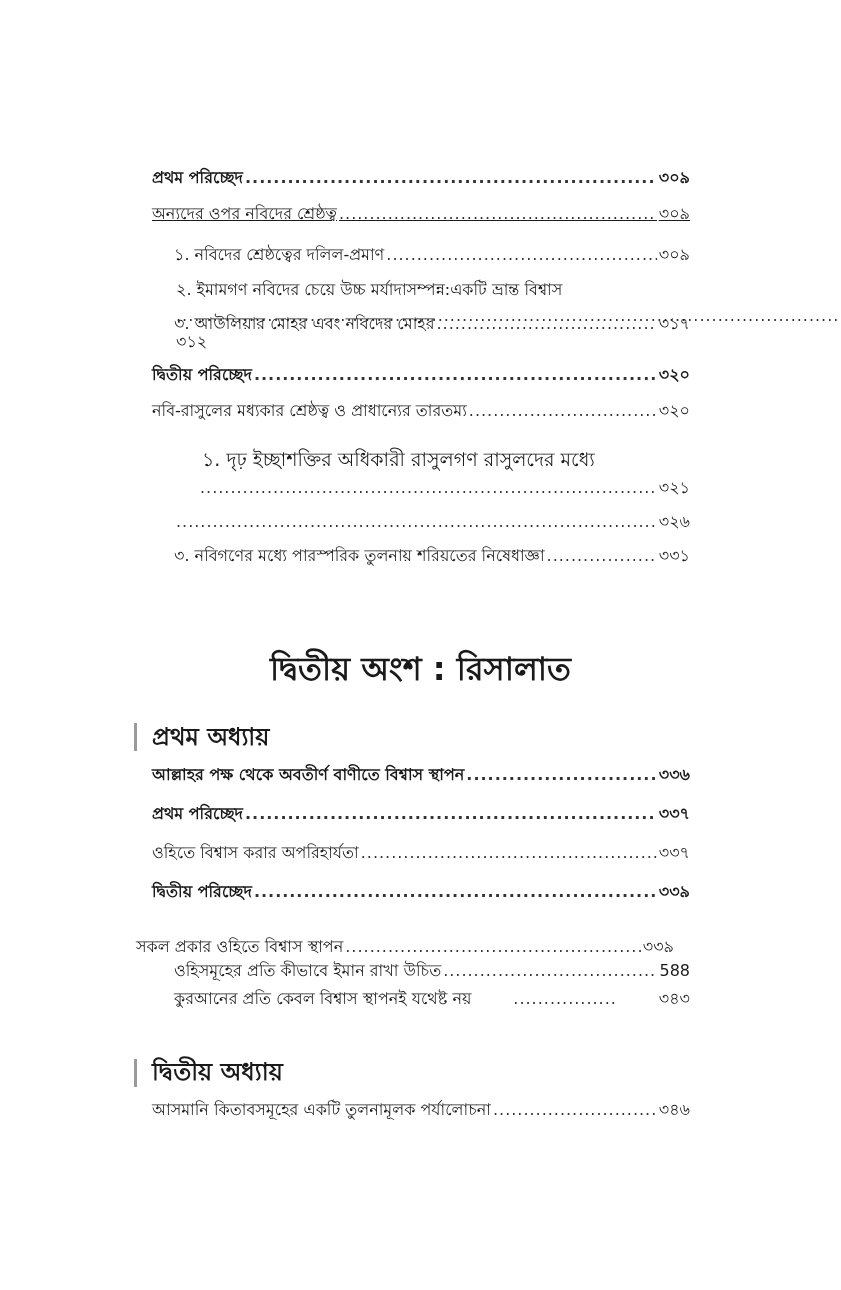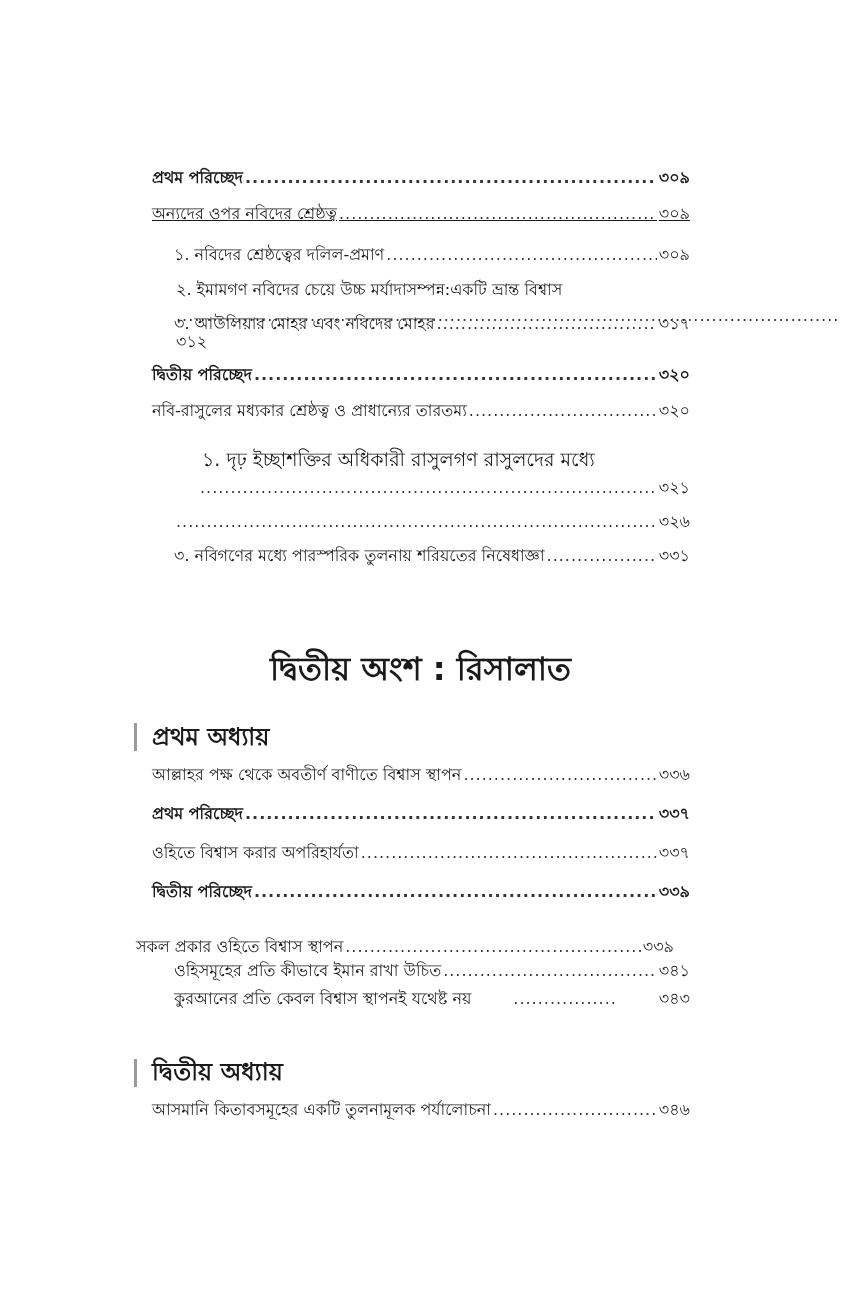--- a/index.html
+++ b/index.html
@@ -89,21 +89,21 @@
 <div class="toc-line" style="left:174px; width:516px; top:543px;">
   <span class="title">৩. নবিগণের মধ্যে পারস্পরিক তুলনায় শরিয়তের নিষেধাজ্ঞা</span>
   <span class="leader"></span>
   <span class="page">৩৩১</span>
 </div>
 
 <div class="part-title">দ্বিতীয় অংশ : রিসালাত</div>
 
 <div class="bar" style="left:134px; top:723px; height:28px;"></div>
 <div class="chapter-head" style="left:152px; top:723px;">প্রথম অধ্যায়</div>
-<div class="toc-line" style="left:152px; width:538px; top:762px;">
+<div class="toc-line" style="left:152px; width:538px; top:762px;font-weight:bold;">
   <span class="title">আল্লাহর পক্ষ থেকে অবতীর্ণ বাণীতে বিশ্বাস স্থাপন</span>
   <span class="leader"></span>
   <span class="page">৩৩৬</span>
 </div>
 <div class="toc-line bold" style="left:152px; width:538px; top:801px;">
   <span class="title">প্রথম পরিচ্ছেদ</span>
   <span class="leader"></span>
   <span class="page">৩৩৭</span>
 </div>
 <div class="toc-line" style="left:152px; width:538px; top:840px;">
@@ -117,21 +117,21 @@
   <span class="page">৩৩৯</span>
 </div>
 <div class="toc-line" style="left:136px; width:538px; top:918px;margin-top:16px;">
   <span class="title">সকল প্রকার ওহিতে বিশ্বাস স্থাপন</span>
   <span class="leader"></span>
   <span class="page">৩৩৯</span>
 </div>
 <div class="toc-line" style="left:174px; width:516px; top:958px;">
   <span class="title">ওহিসমূহের প্রতি কীভাবে ইমান রাখা উচিত</span>
   <span class="leader"></span>
-  <span class="page">৩৪১</span>
+  <span class="page">588</span>
 </div>
 <div class="toc-line" style="left:174px; width:516px; top:986px;gap:40px;">
   <span class="title">কুরআনের প্রতি কেবল বিশ্বাস স্থাপনই যথেষ্ট নয়</span>
   <span class="leader"></span>
   <span class="page">৩৪৩</span>
 </div>
 
 <div class="bar" style="left:134px; top:1059px; height:28px;"></div>
 <div class="chapter-head" style="left:152px; top:1058px;">দ্বিতীয় অধ্যায়</div>
 <div class="toc-line" style="left:152px; width:538px; top:1097px;">

